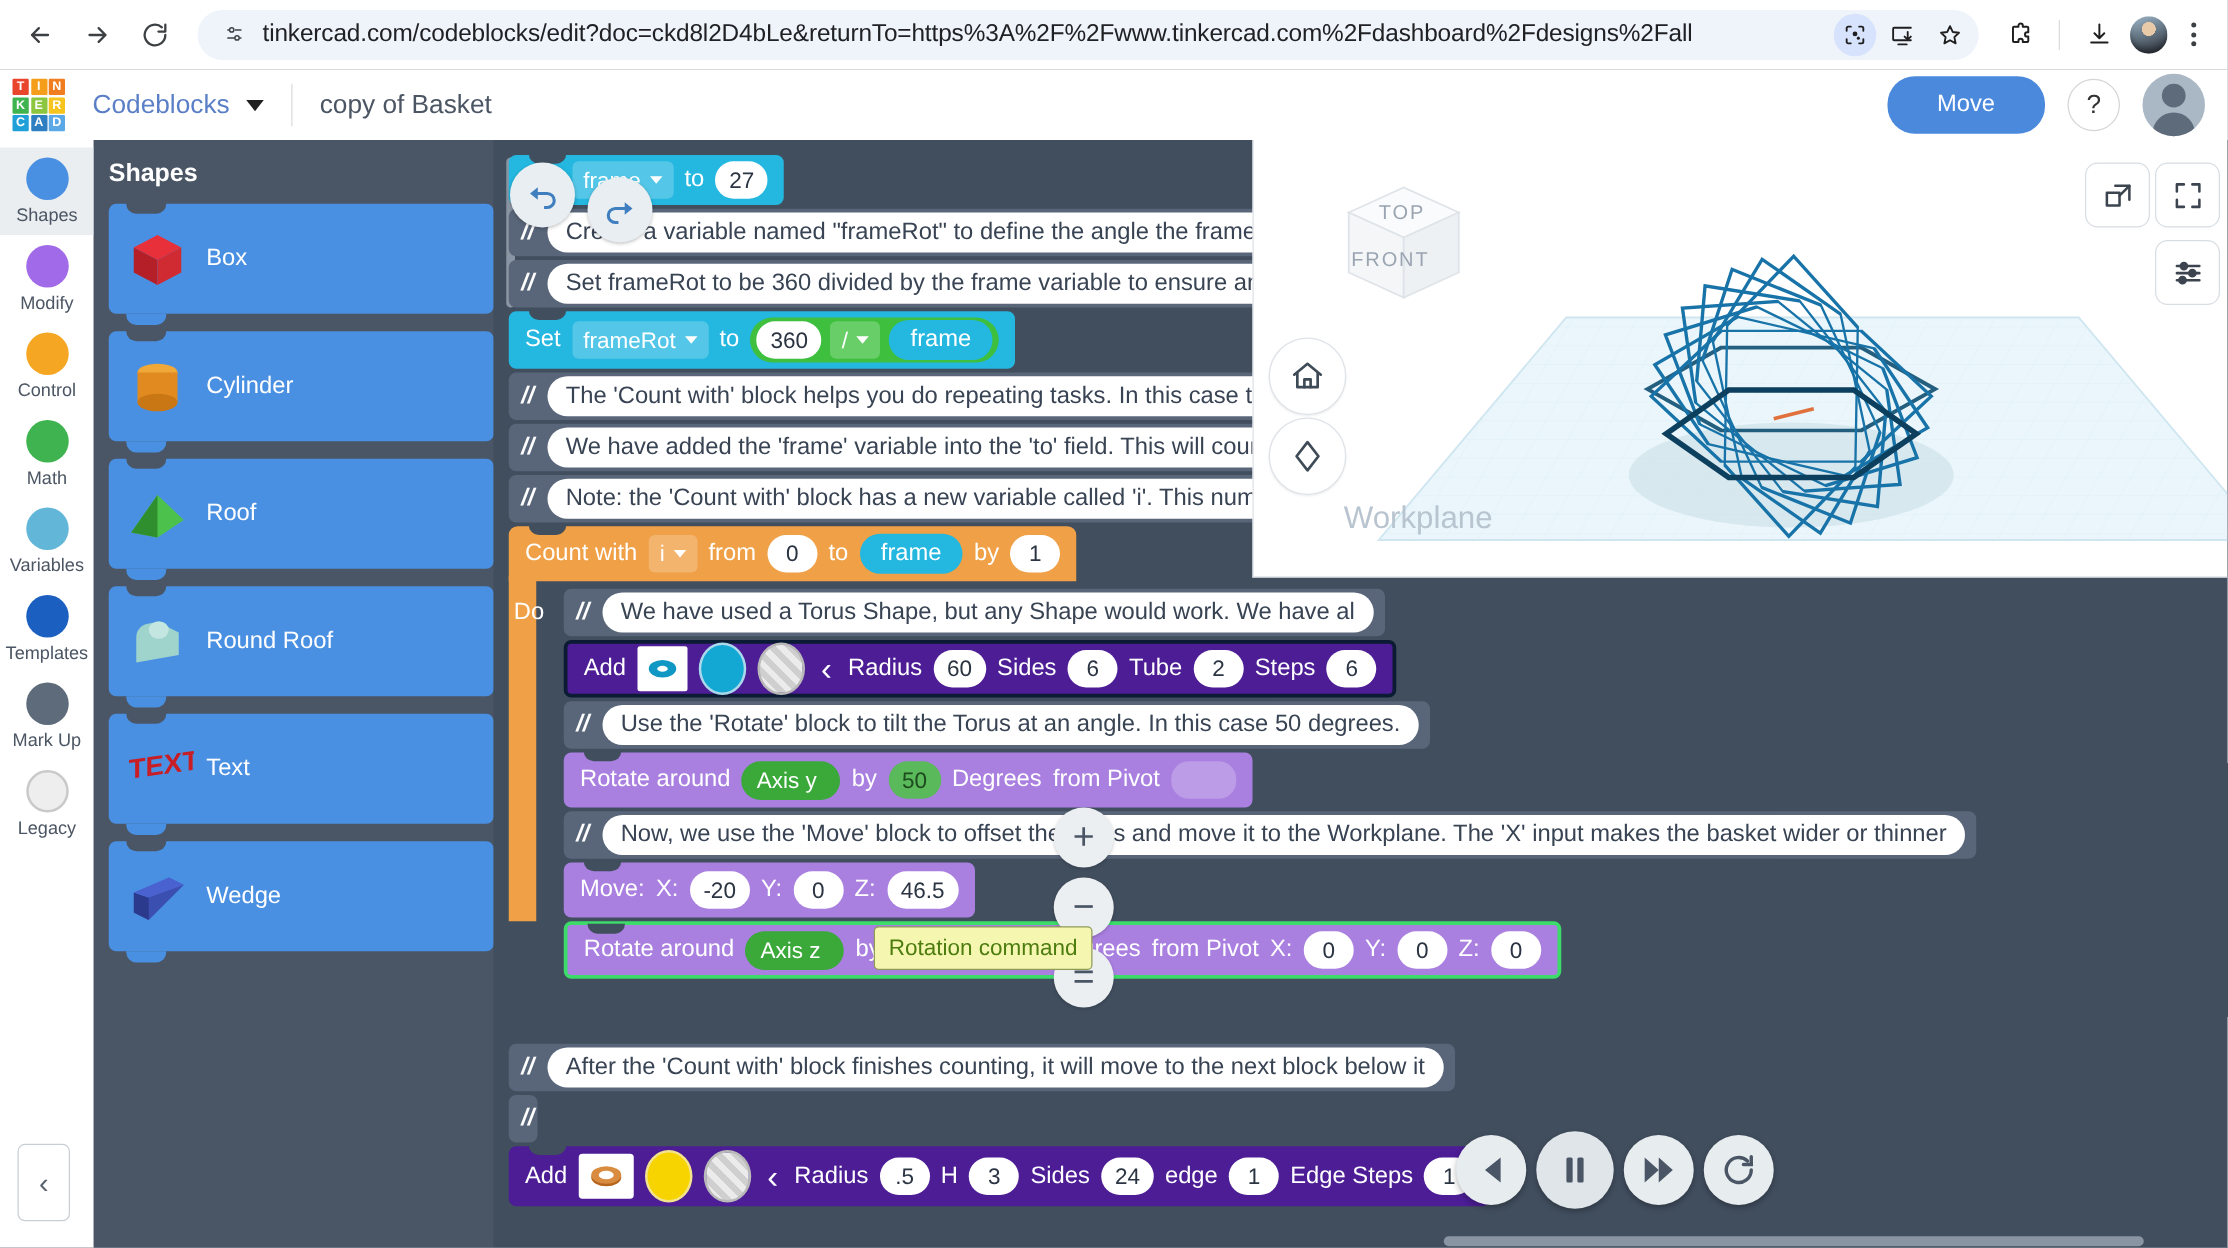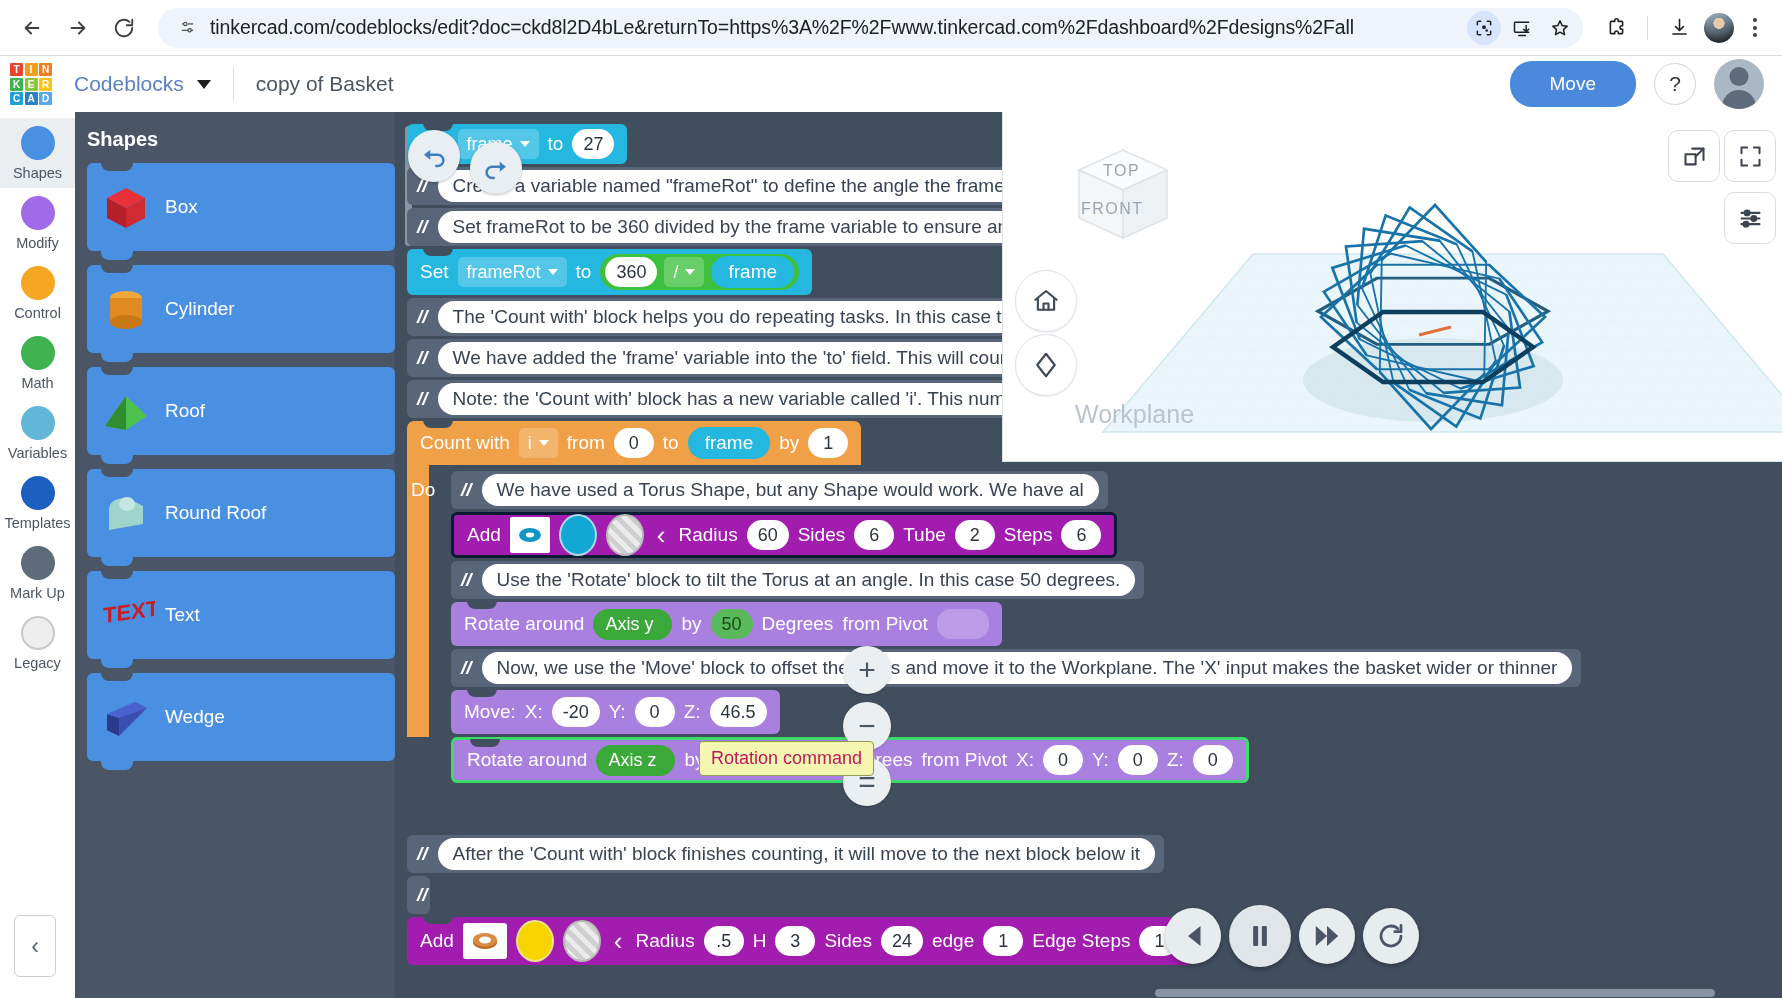--- a/index.html
+++ b/index.html
@@ -69,21 +69,21 @@
   .canvas-scroll-v{position:absolute;left:10px;top:14px;width:7px;height:120px;background:#8a95a3;border-radius:4px;}
 
   
   .blocks{position:absolute;left:0;top:0;padding:12px 0 0 12px;}
   .row{display:flex;align-items:center;margin-bottom:3px;}
   .notch-top{position:absolute;left:16px;top:-1px;width:30px;height:8px;background:#414e5e;border-radius:0 0 8px 8px;}
 
   .blk{position:relative;border-radius:6px;display:flex;align-items:center;gap:9px;padding:0 13px;height:40px;color:#fff;font-size:19px;white-space:nowrap;}
   .blk.var{background:#24b7e0;}
   .blk.loop{background:#f0a046;}
-  .blk.shape{background:#a21caf;border:3px solid #0b1b33;height:46px;}
+  .blk.shape{background:#4c1d95;border:3px solid #0b1b33;height:46px;}
   .blk.modify{background:#a97fe0;}
   .blk.modify2{background:#a97fe0;border:3px solid #3ddb6a;height:46px;}
 
   .comment{display:flex;align-items:center;background:#59667a;border-radius:6px;padding:0 0 0 10px;height:38px;position:relative;gap:8px;}
   .comment .slashes{color:#fff;font-size:19px;font-style:italic;font-weight:700;padding-right:2px;}
   .comment .bubble{background:#fff;border-radius:19px;height:32px;display:flex;align-items:center;padding:0 15px;font-size:19px;color:#384353;white-space:nowrap;margin-right:9px;}
 
   .pill{background:#fff;color:#2b3442;border-radius:16px;min-width:40px;height:30px;display:flex;align-items:center;justify-content:center;padding:0 11px;font-size:18px;}
   .pill-blue{background:#24b7e0;color:#fff;border-radius:17px;height:32px;display:flex;align-items:center;padding:0 17px;font-size:19px;}
   .drop{background:rgba(255,255,255,.22);border-radius:5px;height:30px;display:flex;align-items:center;gap:7px;padding:0 9px;font-size:18px;color:#fff;cursor:pointer;}
@@ -113,21 +113,21 @@
   .fab svg{width:30px;height:30px;fill:#3f7fbf;}
   .zoomfab{position:absolute;left:448px;width:48px;height:48px;border-radius:50%;background:#eceff1;display:flex;align-items:center;justify-content:center;font-size:30px;color:#4a5666;cursor:pointer;box-shadow:0 1px 3px rgba(0,0,0,.2);}
 
   
   .playback{position:absolute;left:770px;bottom:32px;display:flex;align-items:center;gap:8px;z-index:25;}
   .pb{width:56px;height:56px;border-radius:50%;background:#e7ecef;display:flex;align-items:center;justify-content:center;cursor:pointer;box-shadow:0 2px 5px rgba(0,0,0,.3);}
   .pb.big{width:62px;height:62px;background:#dfe5e9;}
   .pb svg{width:30px;height:30px;fill:#4a5666;}
 
   
-  .tooltip{position:absolute;background:#f5f7b0;border:1.5px solid #8f9b57;border-radius:4px;padding:6px 11px;font-size:18px;color:#be185d;white-space:nowrap;z-index:30;pointer-events:none;}
+  .tooltip{position:absolute;background:#f5f7b0;border:1.5px solid #8f9b57;border-radius:4px;padding:6px 11px;font-size:18px;color:#4d7c0f;white-space:nowrap;z-index:30;pointer-events:none;}
 
   
   .preview{position:absolute;right:0;top:0;width:780px;height:350px;background:#fff;border-left:1px solid #dde1e6;border-bottom:1px solid #dde1e6;z-index:20;overflow:hidden;}
   .pv-btn{position:absolute;width:52px;height:52px;border-radius:10px;background:#fff;border:1px solid #d8dde2;display:flex;align-items:center;justify-content:center;cursor:pointer;}
   .pv-btn svg{width:27px;height:27px;stroke:#3c4450;fill:none;stroke-width:1.8;stroke-linecap:round;stroke-linejoin:round;}
   .viewcube{position:absolute;left:48px;top:28px;width:135px;height:120px;}
   .cube-lbl{position:absolute;font-size:16px;color:#9aa5b1;letter-spacing:1.5px;}
   .round-btn{position:absolute;width:62px;height:62px;border-radius:50%;background:#fff;border:1px solid #dfe3e8;display:flex;align-items:center;justify-content:center;cursor:pointer;box-shadow:0 1px 2px rgba(0,0,0,.08);}
   .round-btn svg{width:30px;height:30px;stroke:#3f4a57;fill:none;stroke-width:1.7;stroke-linecap:round;stroke-linejoin:round;}
   .wp-label{position:absolute;left:72px;bottom:32px;font-size:25px;color:#b8c4cf;}

